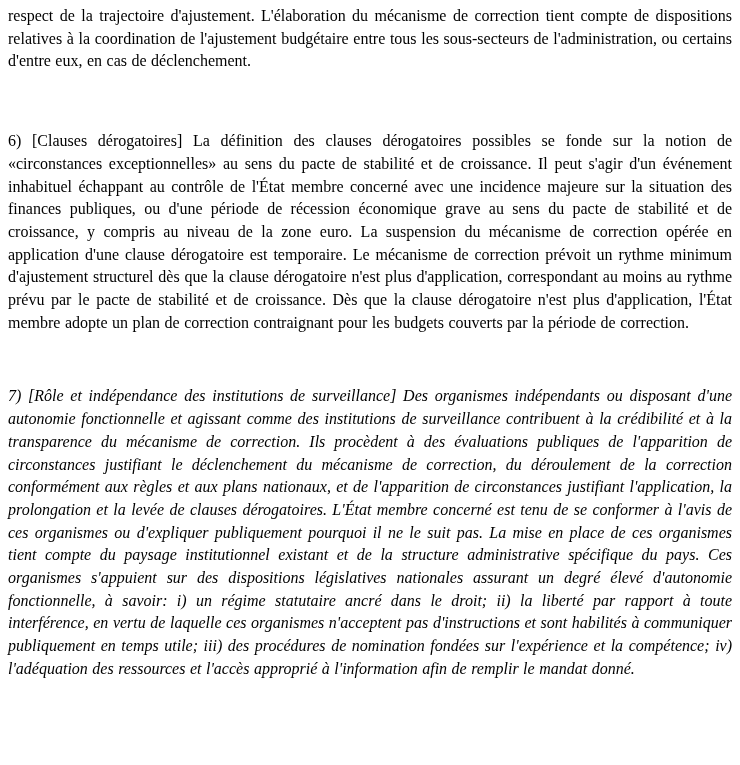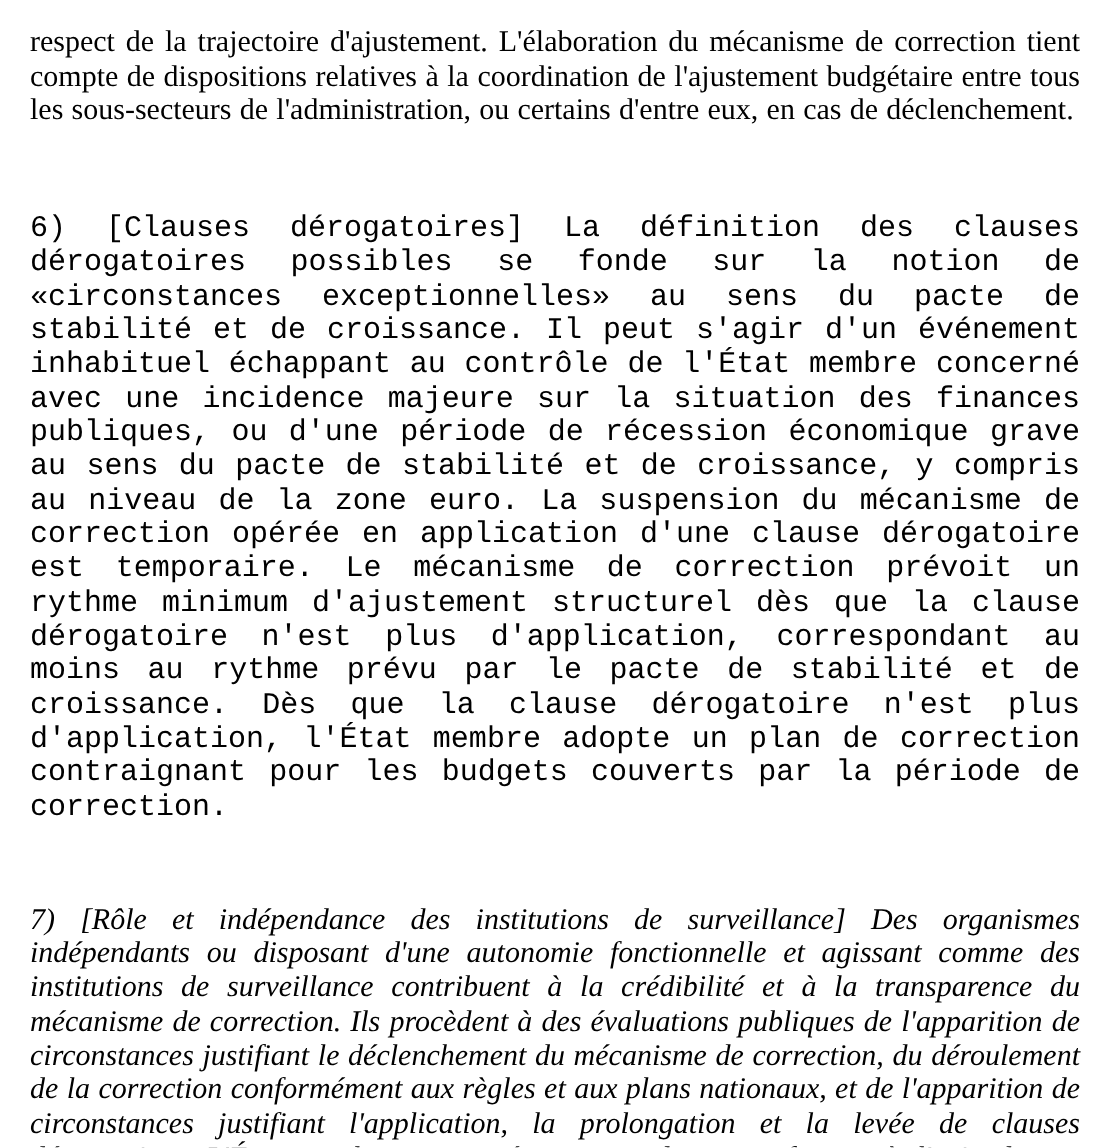--- a/index.html
+++ b/index.html
@@ -10,29 +10,29 @@
   .page {
     position: relative;
     width: 740px;
     height: 765px;
     box-sizing: border-box;
     background: #ffffff;
     padding: 1px 4px 0 4px;
     overflow: hidden;
   }
   .para {
-    margin: 16px;
+    margin: 4px;
     font-family: "Liberation Serif", serif;
-    font-size: 20px;
+    font-size: 16px;
     line-height: 22.7px;
     text-align: justify;
     color: #000000;
     word-spacing: 0.5px;
   }
-  .gap-before-6 { margin-top: 57px; font-family: Liberation Mono, monospace; }
+  .gap-before-6 { margin-top: 57px; }
   .gap-before-7 { margin-top: 51px; font-style: italic; }
 </style>
 </head>
 <body>
 
 <div class="page">
   <p class="para">respect de la trajectoire d'ajustement. L'élaboration du mécanisme de correction tient compte de dispositions relatives à la coordination de l'ajustement budgétaire entre tous les sous-secteurs de l'administration, ou certains d'entre eux, en cas de déclenchement.</p>
 
   <p class="para gap-before-6">6) [Clauses dérogatoires] La définition des clauses dérogatoires possibles se fonde sur la notion de «circonstances exceptionnelles» au sens du pacte de stabilité et de croissance. Il peut s'agir d'un événement inhabituel échappant au contrôle de l'État membre concerné avec une incidence majeure sur la situation des finances publiques, ou d'une période de récession économique grave au sens du pacte de stabilité et de croissance, y compris au niveau de la zone euro. La suspension du mécanisme de correction opérée en application d'une clause dérogatoire est temporaire. Le mécanisme de correction prévoit un rythme minimum d'ajustement structurel dès que la clause dérogatoire n'est plus d'application, correspondant au moins au rythme prévu par le pacte de stabilité et de croissance. Dès que la clause dérogatoire n'est plus d'application, l'État membre adopte un plan de correction contraignant pour les budgets couverts par la période de correction.</p>
 

